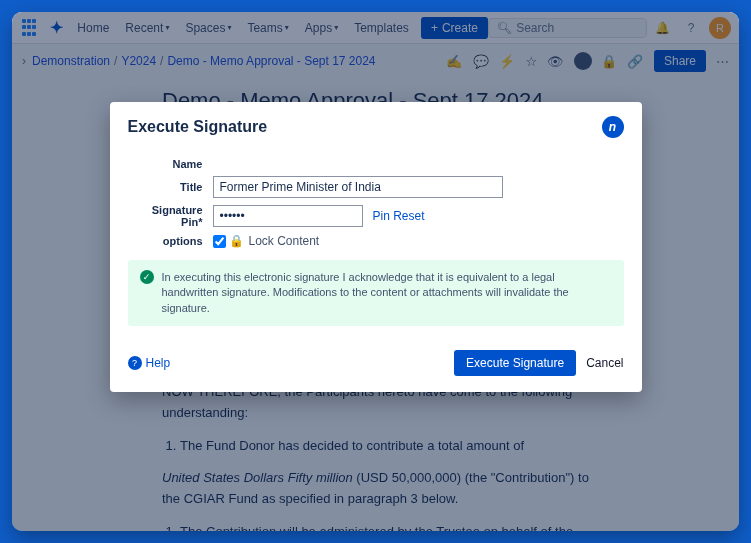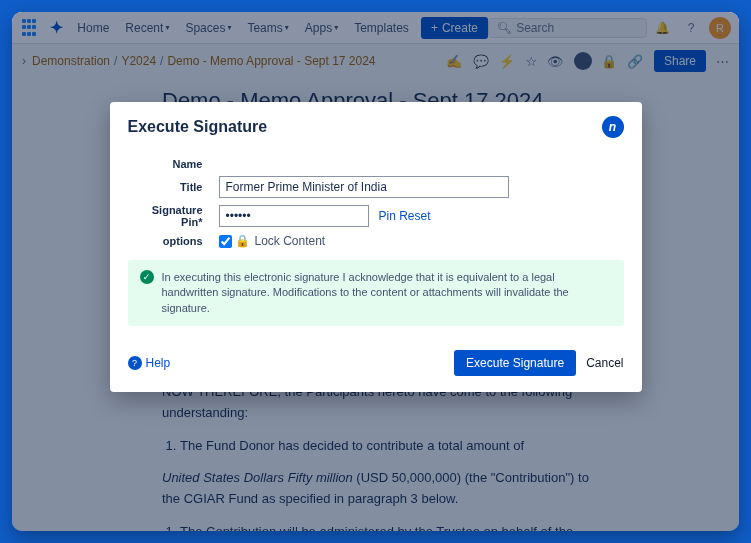--- a/index.html
+++ b/index.html
@@ -16,21 +16,21 @@
 .topnav .navitem .chev { font-size:8px; }
 .create-btn { background:#0052CC; color:#fff; padding:4px 10px; border-radius:3px; display:flex; align-items:center; gap:4px; margin-left:4px; }
 .topnav .spacer { flex:1; }
 .search { display:flex; align-items:center; background:#f4f5f7; border:1px solid #dfe1e6; border-radius:4px; padding:2px 8px; width:160px; color:#6B778C; font-size:12px; gap:4px;}
 .topnav .icon-btn { width:24px; height:24px; display:flex; align-items:center; justify-content:center; color:#6B778C; margin-left:4px; border-radius:50%; }
 .avatar { background:#FF991F; color:#fff; font-size:11px; width:22px; height:22px; display:flex; align-items:center; justify-content:center; border-radius:50%; margin-left:6px; }
 
 
 .pagehead { display:flex; align-items:center; padding: 6px 10px; font-size:12px; color:#6B778C; gap:6px; }
 .pagehead .crumbs { display:flex; gap:4px; align-items:center; flex:1; }
-.pagehead .crumbs a { color:#a16207; text-decoration:none; }
+.pagehead .crumbs a { color:#1d4ed8; text-decoration:none; }
 .pagehead .actions { display:flex; gap:10px; align-items:center; color:#42526E; }
 .share-btn { background:#0052CC; color:#fff; padding:4px 10px; border-radius:3px; font-size:12px; }
 .pagehead .dot { display:inline-block; width:18px; height:18px; background:#42526E; border-radius:50%; }
 
 
 .content { padding: 0 150px; }
 h1.title { font-size: 22px; font-weight:500; color:#172B4D; margin: 10px 0 14px; }
 .badge-row { display:flex; align-items:center; gap:12px; font-size:12px; color:#6B778C; margin-bottom:8px;}
 .pending-badge { background:#FFE380; color:#172B4D; padding:2px 8px; border-radius:3px; font-size:11px; font-weight:600; letter-spacing:.3px;}
 .badge-row .stat { display:flex; align-items:center; gap:3px; }
@@ -44,21 +44,21 @@
 
 
 .modal { position:absolute; z-index:10; top:90px; left:50%; transform:translateX(-50%); width:532px; background:#fff; border-radius:4px; box-shadow:0 8px 24px rgba(0,0,0,.3); }
 .modal-head { display:flex; align-items:center; justify-content:space-between; padding:14px 18px 10px; }
 .modal-head h2 { font-size:16px; font-weight:600; }
 .modal-head .brand { width:22px; height:22px; border-radius:50%; background:#0052CC; color:#fff; display:flex; align-items:center; justify-content:center; font-size:12px; font-style:italic; font-weight:700;}
 .modal-body { padding: 4px 18px 10px; }
 .form-row { display:flex; align-items:center; margin:6px 0; font-size:12px; }
 .form-row label { width:75px; text-align:right; margin-right:10px; color:#172B4D; font-weight:600; font-size:11px;}
 .form-row .val { color:#42526E; }
-.form-row input, .form-row select { border:1px solid #8993A4; padding:3px 6px; font-size:12px; color:#172B4D;margin-left:6px; }
+.form-row input, .form-row select { border:1px solid #8993A4; padding:3px 6px; font-size:12px; color:#172B4D; }
 .title-input { width: 290px; }
 .meaning-select { width:150px; }
 .pin-input { width:150px; }
 .pin-reset { color:#0052CC; margin-left:10px; font-size:12px; }
 .lock-row { display:flex; align-items:center; gap:4px; color:#42526E; font-size:12px;}
 
 .ack-box { margin:12px 0 4px; background:#E3FCEF; border-radius:3px; padding:10px 12px; display:flex; gap:8px; font-size:11px; color:#42526E; line-height:1.4; }
 .ack-box .check { width:14px; height:14px; border-radius:50%; background:#00875A; color:#fff; display:flex; align-items:center; justify-content:center; font-size:9px; flex-shrink:0;}
 
 .modal-foot { display:flex; align-items:center; padding:10px 18px 16px; }

